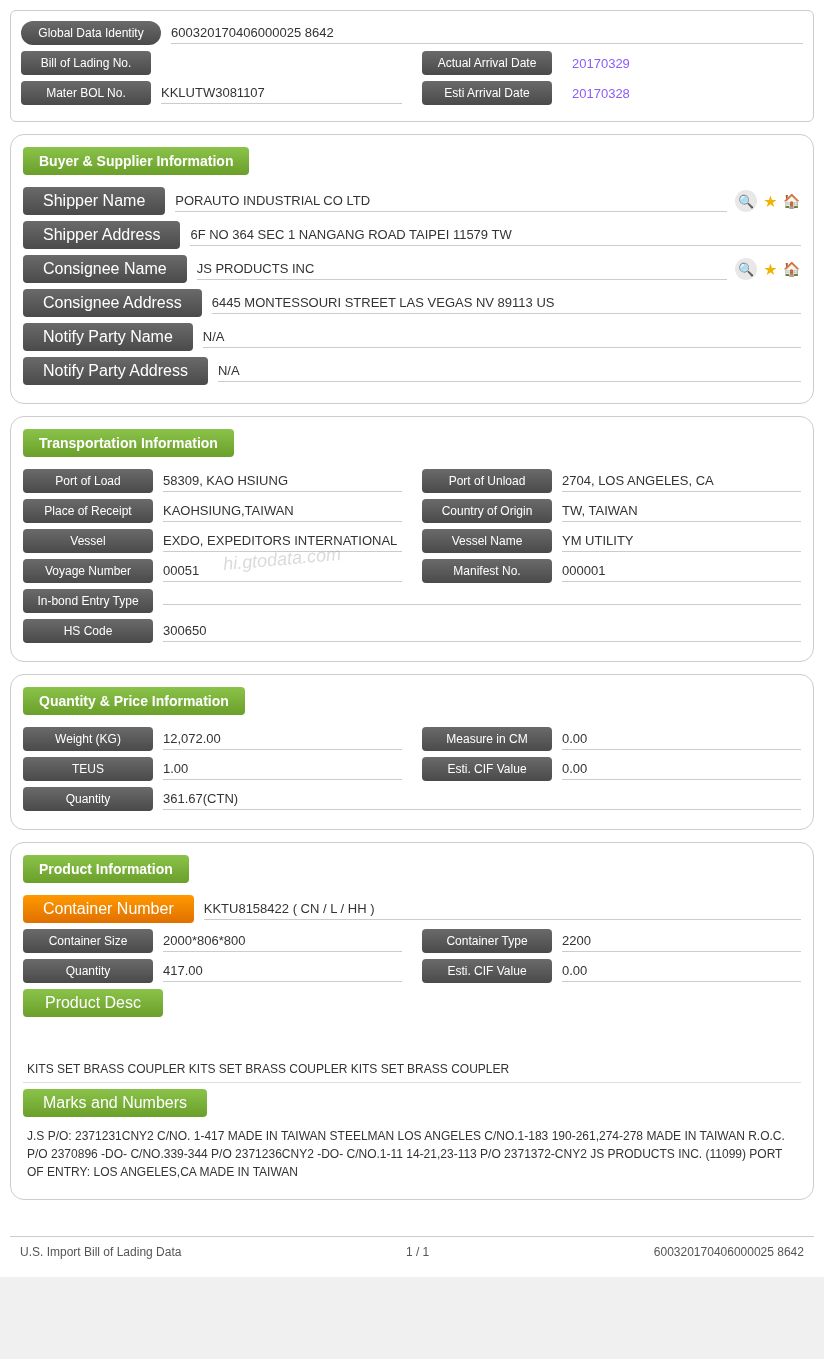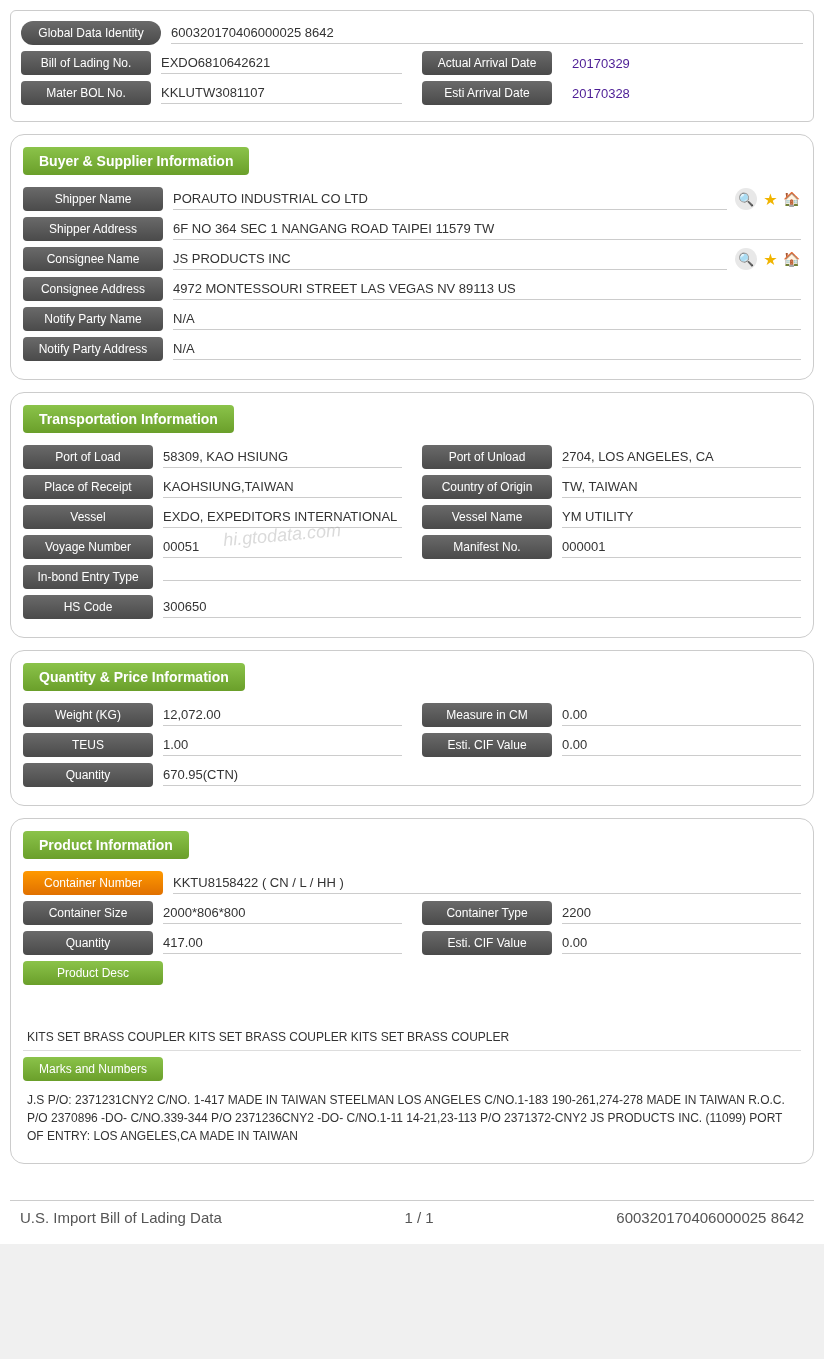--- a/index.html
+++ b/index.html
@@ -6,44 +6,44 @@
     body { font-family: Arial, sans-serif; font-size: 13px; background: #f0f0f0; color: #333; }
 
     .page { background: #fff; max-width: 824px; margin: 0 auto; padding: 10px; }
 
     .top-section { border: 1px solid #ccc; border-radius: 6px; padding: 10px; margin-bottom: 12px; background: #fff; }
 
     .field-row { display: flex; align-items: center; margin-bottom: 6px; }
     .field-label {
       background: linear-gradient(to bottom, #6a6a6a, #4a4a4a);
       color: #fff;
-      padding: 5px 8px;
+      padding: 5px 20px;
       border-radius: 4px;
-      font-size: 12px;
+      font-size: 16px;
       text-align: center;
       min-width: 140px;
       margin-right: 10px;
       flex-shrink: 0;
     }
     .field-label.orange {
       background: linear-gradient(to bottom, #ff9900, #e07000);
     }
     .field-label.green {
       background: linear-gradient(to bottom, #8bc34a, #6a9f2a);
     }
     .field-value {
       flex: 1;
       border-bottom: 1px solid #ccc;
       padding: 3px 0;
       font-size: 13px;
       color: #333;
     }
     .field-value-inline {
       font-size: 13px;
-      color: #4c1d95;
+      color: #8b5cf6;
       margin-left: 10px;
     }
 
     .section-header {
       display: inline-block;
       background: linear-gradient(to bottom, #8bc34a, #6a9f2a);
       color: #fff;
       padding: 6px 16px;
       border-radius: 4px;
       font-size: 14px;
@@ -107,21 +107,21 @@
       margin-right: 10px;
       flex-shrink: 0;
     }
 
     .footer-bar {
       border-top: 1px solid #ccc;
       padding: 8px 10px;
       display: flex;
       justify-content: space-between;
       align-items: center;
-      font-size: 15px;
+      font-size: 12px;
       color: #555;
       background: #fff;
       margin-top: 36px;
     }
 
     .product-desc-text {
       font-size: 12px;
       color: #333;
       padding: 6px 4px;
       border-bottom: 1px solid #ddd;
@@ -142,21 +142,20 @@
 <div class="page">
 
   <div class="top-section">
     <div class="global-id-row">
       <div class="global-label">Global Data Identity</div>
       <div class="field-value">600320170406000025 8642</div>
     </div>
     <div class="dual-row">
       <div class="dual-left">
         <div class="dual-label">Bill of Lading No.</div>
-        <div class="field-value">EXDO6810642621</div>
       </div>
       <div class="dual-right">
         <div class="dual-label">Actual Arrival Date</div>
         <div class="field-value-inline">20170329</div>
       </div>
     </div>
     <div class="dual-row">
       <div class="dual-left">
         <div class="dual-label">Mater BOL No.</div>
         <div class="field-value">KKLUTW3081107</div>
@@ -193,21 +192,21 @@
       <div class="field-value">JS PRODUCTS INC</div>
       <div class="icons-row">
         <div class="icon-circle icon-search">🔍</div>
         <span class="icon-star">★</span>
         <span class="icon-home">🏠</span>
       </div>
     </div>
 
     <div class="field-row">
       <div class="field-label">Consignee Address</div>
-      <div class="field-value">4972 MONTESSOURI STREET LAS VEGAS NV 89113 US</div>
+      <div class="field-value">6445 MONTESSOURI STREET LAS VEGAS NV 89113 US</div>
     </div>
 
     <div class="field-row">
       <div class="field-label">Notify Party Name</div>
       <div class="field-value">N/A</div>
     </div>
 
     <div class="field-row">
       <div class="field-label">Notify Party Address</div>
       <div class="field-value">N/A</div>
@@ -298,21 +297,21 @@
         <div class="field-value">1.00</div>
       </div>
       <div class="dual-right">
         <div class="dual-label">Esti. CIF Value</div>
         <div class="field-value">0.00</div>
       </div>
     </div>
 
     <div class="field-row">
       <div class="dual-label">Quantity</div>
-      <div class="field-value">670.95(CTN)</div>
+      <div class="field-value">361.67(CTN)</div>
     </div>
   </div>
 
   <div class="section-box">
     <div class="section-header">Product Information</div>
 
     <div class="field-row">
       <div class="field-label orange">Container Number</div>
       <div class="field-value">KKTU8158422 ( CN / L / HH )</div>
     </div>

